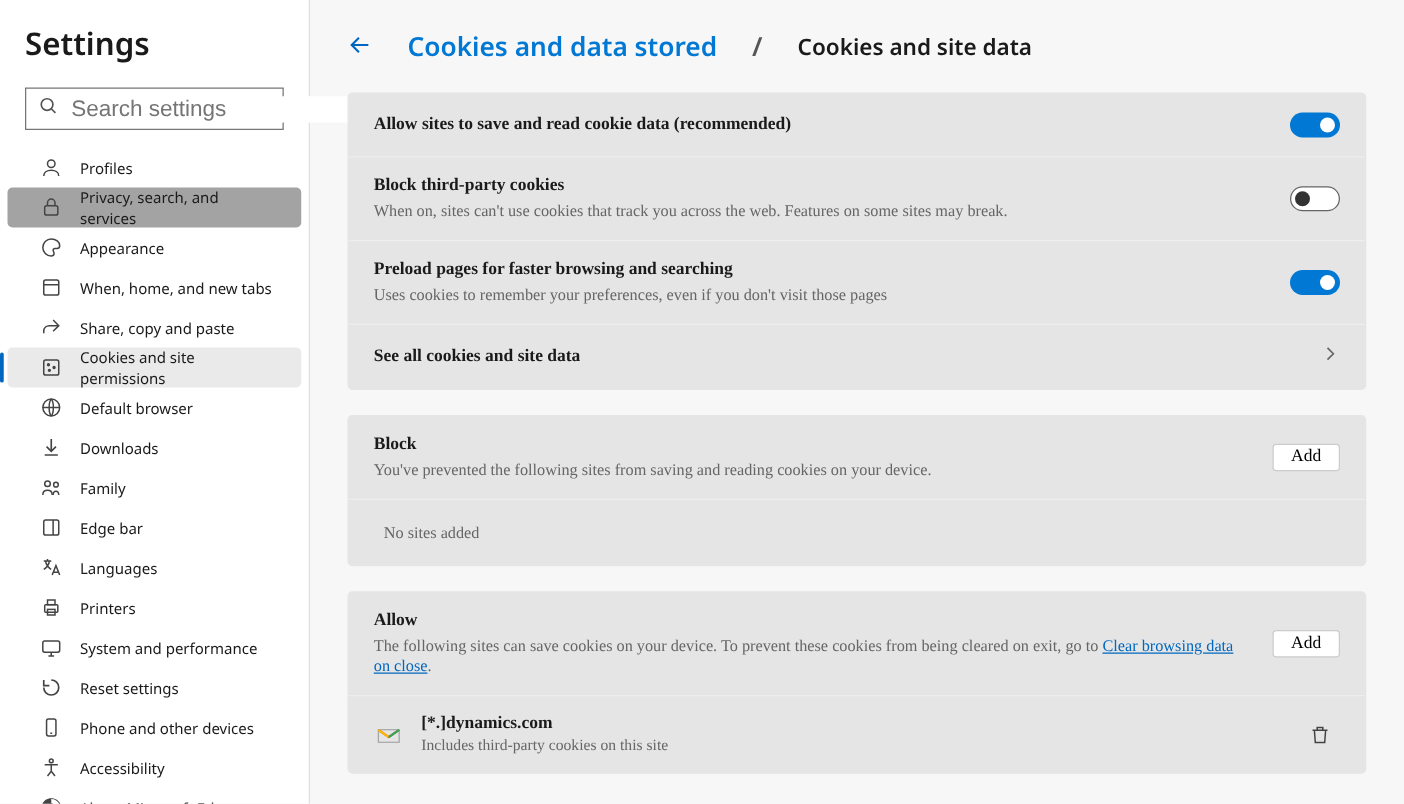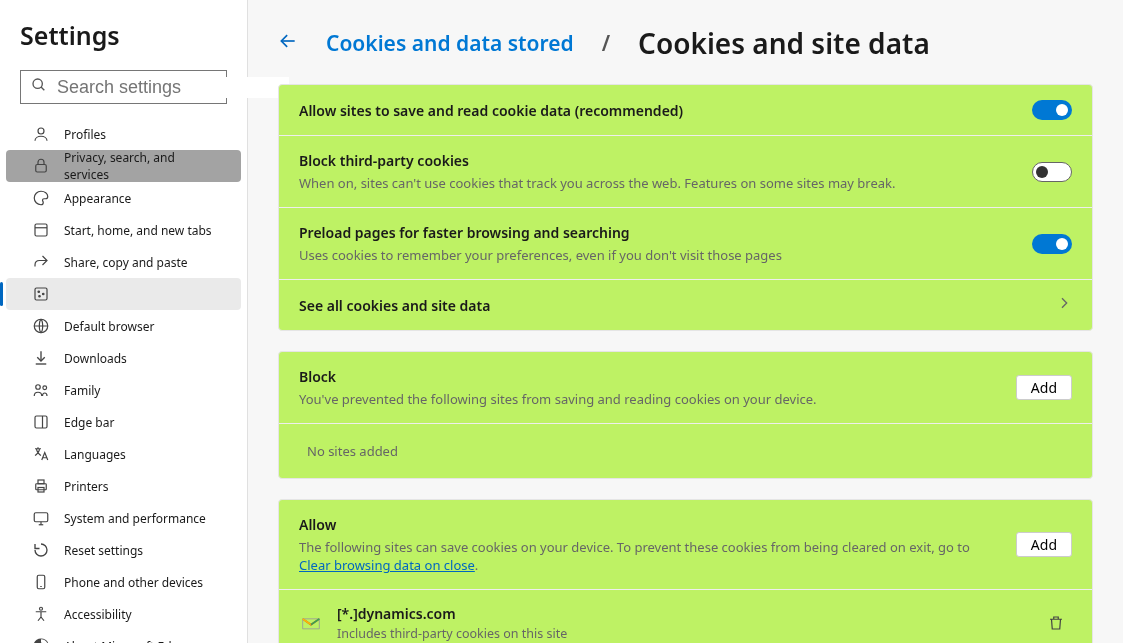--- a/index.html
+++ b/index.html
@@ -12,22 +12,22 @@
 .nav li { display: flex; align-items: center; gap: 14px; height: 32px; padding: 0 20px 0 32px; cursor: pointer; position: relative; font-size: 12px; }
 .nav li.selected { background: #eaeaea; border-radius: 4px; margin: 0 6px 0 6px; padding-left: 26px; }
 .nav li.selected::before { content: ""; position: absolute; left: -6px; top: 4px; bottom: 4px; width: 3px; background: #0067c0; border-radius: 2px; }
 .nav li.highlighted { background: #a3a3a3; border-radius: 4px; margin: 0 6px 0 6px; padding-left: 26px; }
 .nav .icon { width: 18px; height: 18px; display: flex; align-items: center; justify-content: center; }
 .main { flex: 1; padding: 24px 30px 0 30px; overflow-y: auto; }
 .bc { display: flex; align-items: center; gap: 28px; margin-bottom: 22px; }
 .bc .back svg { stroke: #0067c0; }
 .bc .crumb-link { color: #0078d4; font-size: 21px; font-weight: 600; cursor: pointer; }
 .bc .sep { color: #555; font-size: 21px; font-weight: 600; }
-.bc .crumb-cur { color: #1a1a1a; font-size: 28px; font-weight: 600; }
-.card { background: #bef264; border: 1px solid #e5e5e5; border-radius: 4px; margin-bottom: 20px; }
+.bc .crumb-cur { color: #1a1a1a; font-size: 18px; font-weight: 600; }
+.card { background: #e5e5e5; border: 1px solid #e5e5e5; border-radius: 4px; margin-bottom: 20px; font-family: Liberation Serif, serif; }
 .row { padding: 15px 20px; display: flex; gap: 16px; align-items: center; border-top: 1px solid #eee; }
 .row:first-child { border-top: none; }
 .row .txt { flex: 1; }
 .row .title { font-weight: 600; font-size: 14px; }
 .row .sub { color: #666; font-size: 13px; margin-top: 4px; }
 .row .sub a { color: #0067c0; text-decoration: underline; cursor: pointer; }
 .toggle { width: 40px; height: 20px; border-radius: 10px; position: relative; cursor: pointer; }
 .toggle.on { background: #0078d4; }
 .toggle.off { background: #fff; border: 1px solid #666; }
 .toggle .knob { width: 12px; height: 12px; border-radius: 50%; position: absolute; top: 50%; transform: translateY(-50%); }
@@ -84,40 +84,41 @@
         </span>
         <span>Appearance</span>
       </li>
       <li>
         <span class="icon">
           <svg width="18" height="18" viewBox="0 0 24 24" fill="none" stroke="#444" stroke-width="1.6">
             <rect x="4" y="4" width="16" height="16" rx="2"></rect>
             <line x1="4" y1="9" x2="20" y2="9"></line>
           </svg>
         </span>
-        <span>Start, home, and new tabs</span>
+        <span>When, home, and new tabs</span>
       </li>
       <li>
         <span class="icon">
           <svg width="18" height="18" viewBox="0 0 24 24" fill="none" stroke="#444" stroke-width="1.6">
             <path d="M14 4l6 6-6 6"></path>
             <path d="M20 10H10c-3 0-6 2-6 6v2"></path>
           </svg>
         </span>
         <span>Share, copy and paste</span>
       </li>
       <li class="selected">
         <span class="icon">
           <svg width="18" height="18" viewBox="0 0 24 24" fill="none" stroke="#444" stroke-width="1.6">
             <rect x="4" y="4" width="16" height="16" rx="2"></rect>
             <circle cx="9" cy="9" r="1" fill="#444"></circle>
             <circle cx="15" cy="12" r="1" fill="#444"></circle>
             <circle cx="10" cy="15" r="1" fill="#444"></circle>
           </svg>
         </span>
+        <span>Cookies and site permissions</span>
       </li>
       <li>
         <span class="icon">
           <svg width="18" height="18" viewBox="0 0 24 24" fill="none" stroke="#444" stroke-width="1.6">
             <circle cx="12" cy="12" r="9"></circle>
             <path d="M3 12h18M12 3c3 3 3 15 0 18M12 3c-3 3-3 15 0 18"></path>
           </svg>
         </span>
         <span>Default browser</span>
       </li>

